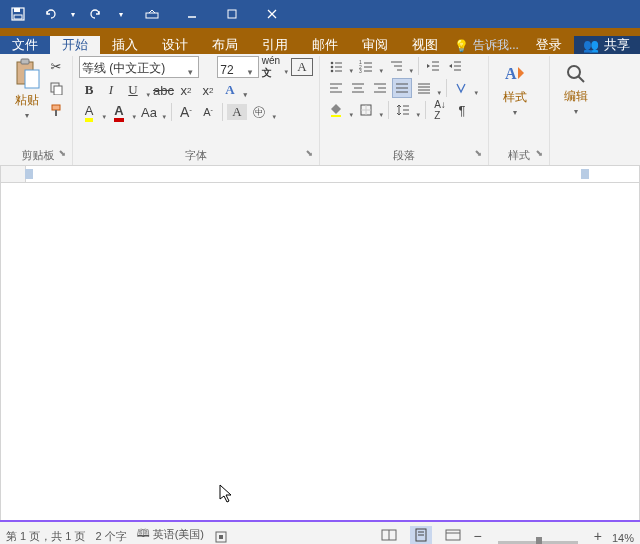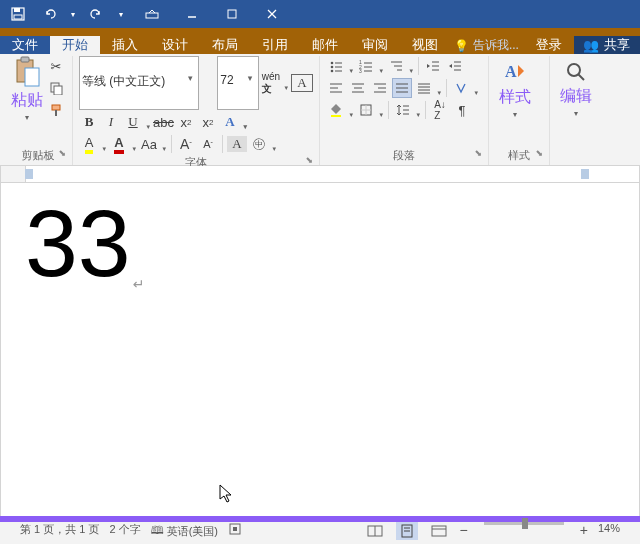--- a/index.html
+++ b/index.html
@@ -20,43 +20,43 @@
 .signin{padding:0 12px;display:flex;align-items:center}
 .share{background:#1e3e6e;padding:0 10px;display:flex;align-items:center;gap:4px}
 .ribbon{background:#f3f3f3;border-bottom:1px solid #d4d4d4;display:flex;padding:2px 4px 0 4px;height:112px;box-sizing:border-box}
 .group{border-right:1px solid #e0e0e0;padding:0 6px 2px 6px;display:flex;flex-direction:column;justify-content:space-between}
 .group:last-child{border-right:none}
 .group-label{text-align:center;font-size:11px;color:#666;height:16px;line-height:16px;position:relative}
 .dlaunch{position:absolute;right:0;bottom:2px;font-size:9px;color:#888}
 .vstack{display:flex;flex-direction:column;gap:2px}
 .hstack{display:flex;align-items:center;gap:2px}
 .big-btn{display:flex;flex-direction:column;align-items:center;justify-content:center;width:40px;height:66px;gap:2px}
-.big-btn .lbl{font-size:16px;color:#8b5cf6}
-.combo{height:20px;border:1px solid #ababab;background:#fff;display:flex;align-items:flex-start;font-size:12px;color:#333;padding:16px 2px}
+.big-btn .lbl{font-size:12px;color:#a16207}
+.combo{height:20px;border:1px solid #ababab;background:#fff;display:flex;align-items:flex-end;font-size:12px;color:#333;padding:0 2px}
 .combo.font{width:128px}
 .combo.size{width:40px;margin-left:16px}
 .combo .cv{flex:1;overflow:hidden;white-space:nowrap}
 .combo .dd{width:12px;text-align:center;color:#666;font-size:9px}
 .rbtn{min-width:20px;height:20px;display:flex;align-items:center;justify-content:center;color:#444;font-size:13px}
 .rbtn.wdd{padding-right:8px;position:relative}
 .rbtn.wdd::after{content:"▾";font-size:7px;color:#666;position:absolute;right:1px;bottom:1px}
 .rbtn.active{background:#c9d7ee;border:1px solid #9bb0d0;box-sizing:border-box}
 .bolds{font-weight:bold;font-family:"Times New Roman",serif}
 .ital{font-style:italic;font-family:"Times New Roman",serif}
 .ul{text-decoration:underline;font-family:"Times New Roman",serif}
 .strike{text-decoration:line-through}
 .pagearea{flex:1;background:#fff;position:relative;overflow:hidden;border-left:1px solid #d4d4d4;border-right:1px solid #d4d4d4}
 .ruler{height:16px;background:#fff;border-bottom:1px solid #d4d4d4;position:relative}
 .ruler .corner{position:absolute;left:0;top:0;width:24px;height:16px;background:#f3f3f3;border-right:1px solid #d4d4d4}
 .ruler .marginL{position:absolute;left:24px;top:3px;width:8px;height:10px;background:#b8cce4}
 .ruler .marginR{position:absolute;right:50px;top:3px;width:8px;height:10px;background:#b8cce4}
 .page-content{position:absolute;left:24px;top:30px;font-family:"DengXian","Microsoft YaHei",sans-serif;font-size:95px;line-height:1;color:#000;font-weight:300}
 .cursor-mark{font-size:14px;vertical-align:bottom;color:#999;margin-left:2px}
 .pointer{position:absolute;left:218px;top:318px;pointer-events:none}
-.statusbar{height:22px;background:#f3f3f3;border-top:6px solid #8b5cf6;display:flex;align-items:flex-start;font-size:11px;color:#555;padding:0 20px;gap:10px}
+.statusbar{height:22px;background:#f3f3f3;border-top:2px solid #8b5cf6;display:flex;align-items:flex-end;font-size:11px;color:#555;padding:0 6px;gap:10px}
 .statusbar .spacer{flex:1}
 .sb-item{display:flex;align-items:center;gap:3px}
 .view-btn{width:22px;height:18px;display:flex;align-items:center;justify-content:center;color:#666}
 .view-btn.active{background:#c9d7ee}
 .zoom-slider{width:80px;height:3px;background:#c0c0c0;position:relative;margin:0 6px}
 .zoom-slider .thumb{position:absolute;left:38px;top:-4px;width:6px;height:11px;background:#888}
 .svg-ico{width:16px;height:16px}
 .sep{width:1px;height:18px;background:#d4d4d4;margin:0 2px}
 </style>
 </head>
@@ -367,21 +367,20 @@
 
 </div>
 
 <div class="pagearea">
   <div class="ruler">
     <div class="corner"></div>
     <div class="marginL"></div>
     <div class="marginR"></div>
   </div>
 
-  <div class="page-content"><span>33</span><span class="cursor-mark">↵</span></div>
   <svg class="pointer" width="16" height="20" viewBox="0 0 16 20">
         <path d="M1 1 L1 15 L5 12 L8 18 L10 17 L7 11 L12 11 Z" fill="#fff" stroke="#000"></path>
       </svg>
 </div>
 
 <div class="statusbar">
   <div class="sb-item">第 1 页，共 1 页</div>
   <div class="sb-item">2 个字</div>
   <div class="sb-item">
         <span>🕮</span>

